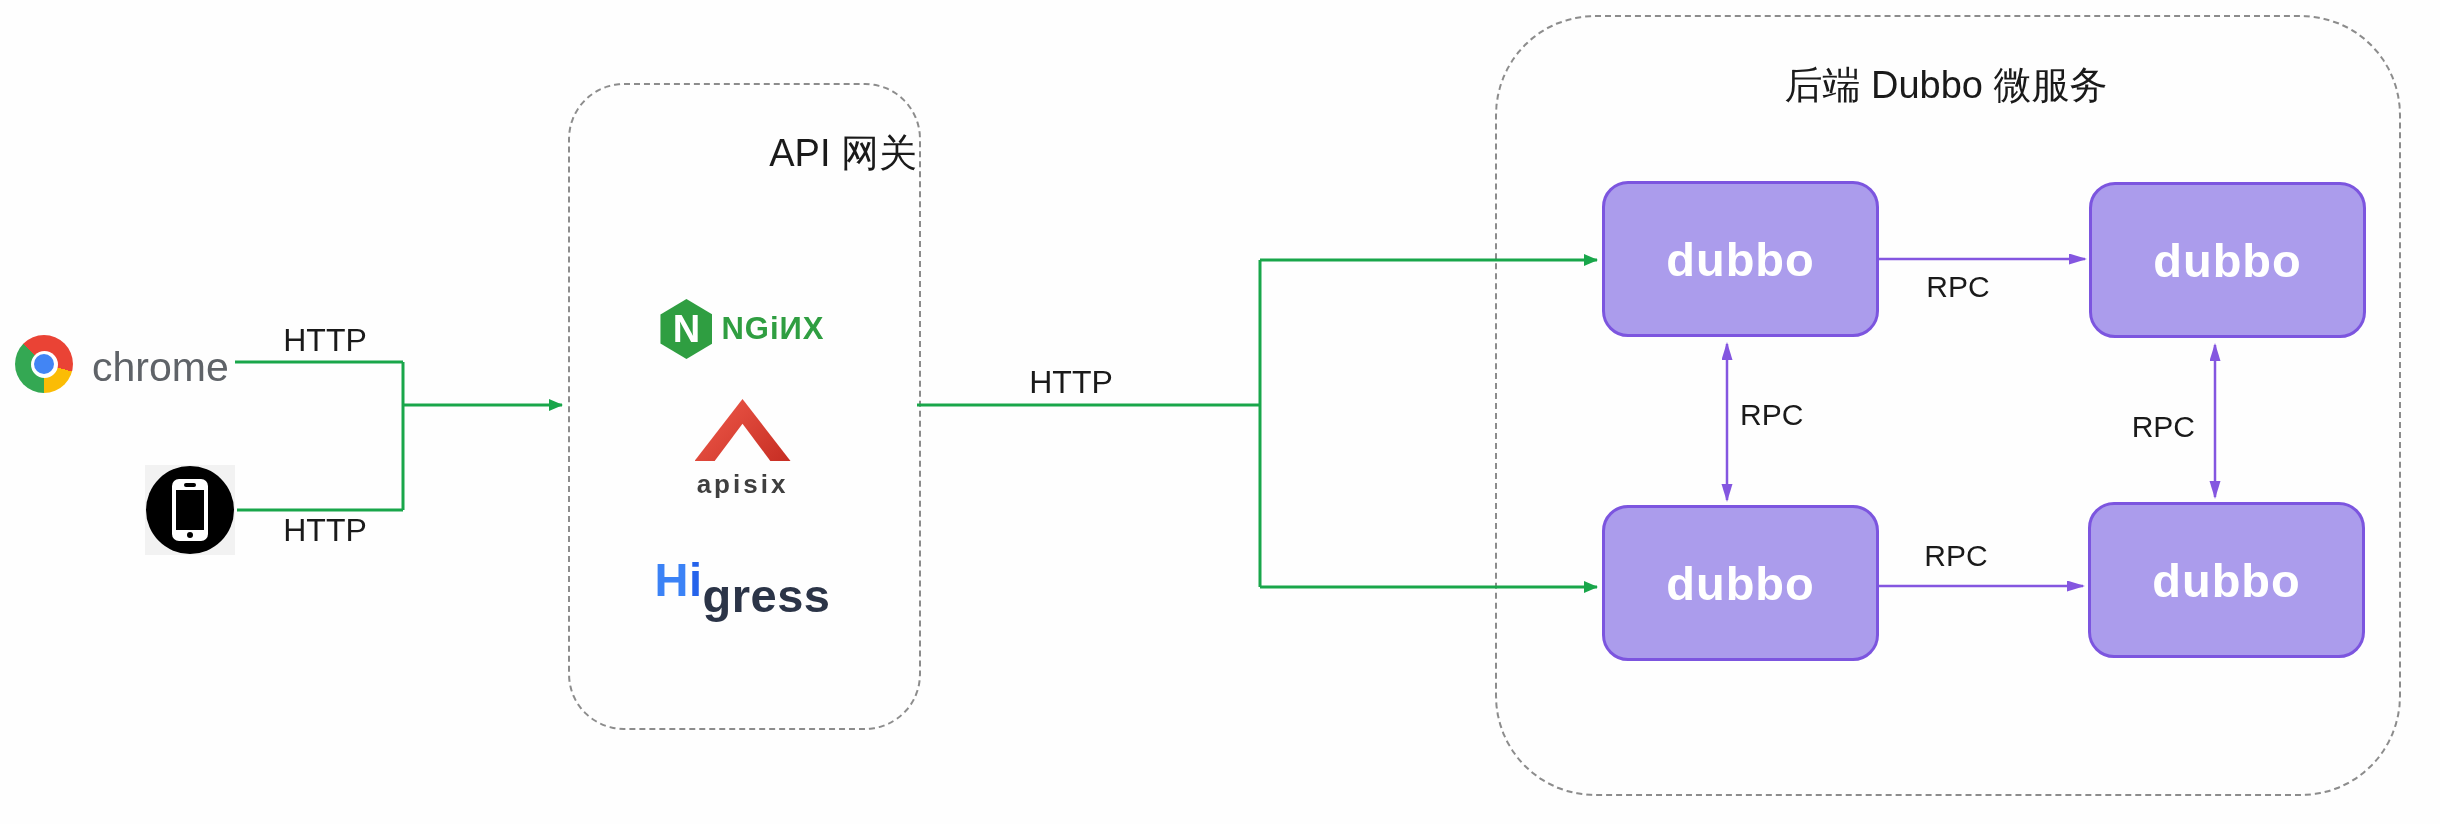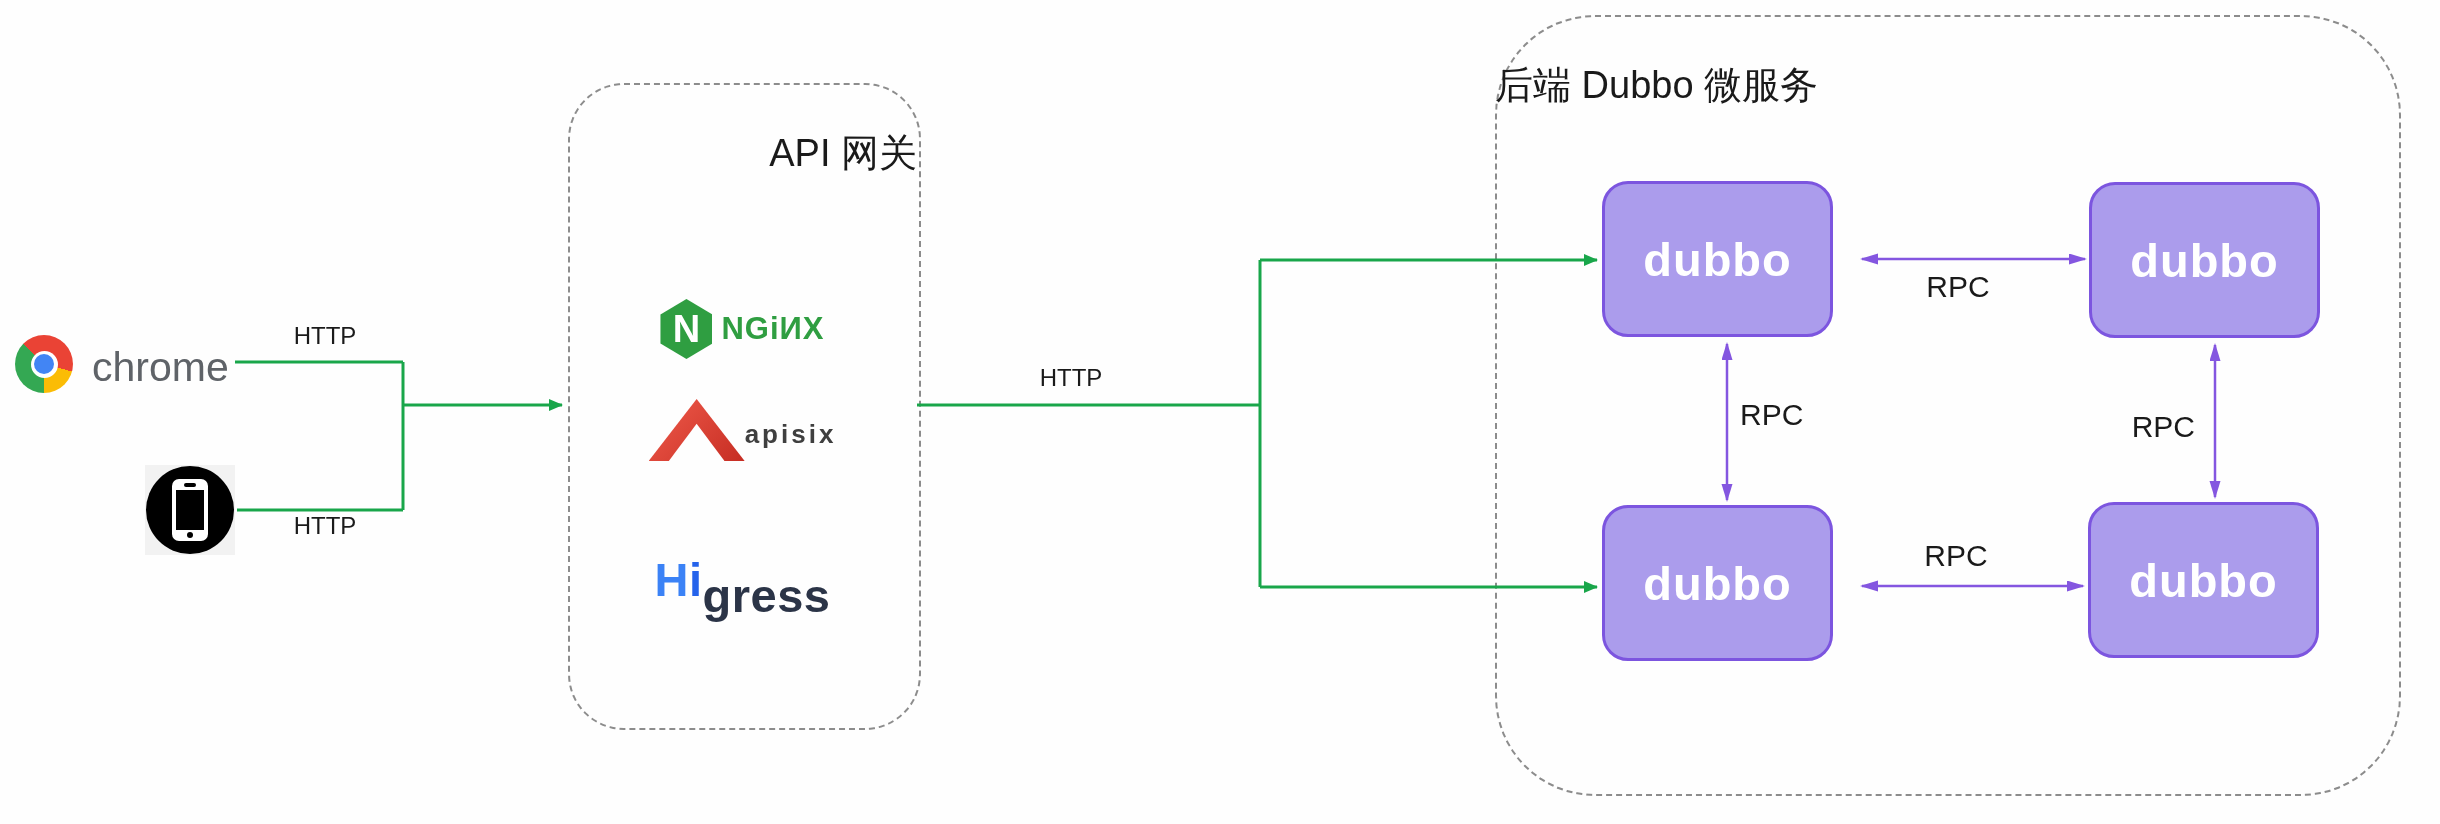--- a/index.html
+++ b/index.html
@@ -8,21 +8,21 @@
     --dash:#8C8C8C; --text:#1A1A1A;
     --nginx-green:#2F9E41; --apisix-red:#E2372C;
     --higress-blue:#3B82F6; --higress-blue2:#2563EB; --higress-dark:#2B3447;
     --chrome-text:#5F6368;
   }
   html,body{margin:0;padding:0;background:#fff;}
   #diagram{position:relative;width:2440px;height:824px;background:#fefefe;overflow:hidden;
            font-family:"Liberation Sans","DejaVu Sans",sans-serif;color:var(--text);}
   .abs{position:absolute;}
   svg.wires{position:absolute;left:0;top:0;z-index:1;}
-  .lbl{position:absolute;z-index:3;font-size:24px;color:var(--text);text-align:center;line-height:1;}
+  .lbl{position:absolute;z-index:3;font-size:32px;color:var(--text);text-align:center;line-height:1;}
 
   
   .chrome-icon{left:15px;top:335px;width:58px;height:58px;border-radius:50%;z-index:2;
     background:conic-gradient(from 0deg,#EA4335 0 105deg,#FBBC05 105deg 180deg,#34A853 180deg 315deg,#EA4335 315deg 360deg);}
   .chrome-icon .ring{position:absolute;left:50%;top:50%;width:27px;height:27px;margin:-13.5px 0 0 -13.5px;border-radius:50%;background:#fff;}
   .chrome-icon .dot{position:absolute;left:50%;top:50%;width:20px;height:20px;margin:-10px 0 0 -10px;border-radius:50%;background:#4285F4;}
   .chrome-label{left:92px;top:344px;font-size:41px;color:var(--chrome-text);z-index:2;}
 
   
   .phone{left:145px;top:465px;width:90px;height:90px;background:#F2F2F2;z-index:2;display:flex;align-items:center;justify-content:center;}
@@ -34,36 +34,36 @@
 
   
   .gw-box{left:568px;top:83px;width:349px;height:643px;border:2px dashed var(--dash);border-radius:56px;z-index:0;}
   .gw-title{left:568px;top:128px;width:349px;text-align:right;font-size:38px;z-index:2;}
   .logo-row{left:568px;width:349px;display:flex;justify-content:center;align-items:center;z-index:2;}
   .nginx-row{top:297px;height:64px;gap:9px;}
   .nginx-hex{width:52px;height:60px;background:var(--nginx-green);display:flex;align-items:center;justify-content:center;
     clip-path:polygon(50% 0,100% 26%,100% 74%,50% 100%,0 74%,0 26%);}
   .nginx-hex span{color:#fff;font-size:38px;font-weight:bold;}
   .nginx-word{color:var(--nginx-green);font-size:31px;font-weight:bold;letter-spacing:1px;}
-  .apisix-row{top:399px;flex-direction:row;}
+  .apisix-row{top:399px;flex-direction:column;}
   .apisix-mark{width:96px;height:62px;position:relative;}
   .apisix-tri{position:absolute;inset:0;background:linear-gradient(135deg,#F05B4B,#C62D23);
     clip-path:polygon(50% 0,100% 100%,0 100%);}
   .apisix-notch{position:absolute;inset:0;background:#fefefe;
     clip-path:polygon(50% 40%,79% 100%,21% 100%);}
   .apisix-word{margin-top:8px;color:#3F3F3F;font-size:26px;font-weight:bold;letter-spacing:3px;}
   .higress-row{top:548px;height:62px;font-size:47px;font-weight:bold;letter-spacing:0.5px;}
   .hi-h{color:var(--higress-blue);}
   .hi-i{color:var(--higress-blue2);}
   .hi-rest{color:var(--higress-dark);margin-top:32px;}
 
   
   .be-box{left:1495px;top:15px;width:902px;height:777px;border:2px dashed var(--dash);border-radius:100px;z-index:0;}
-  .be-title{left:1495px;top:60px;width:902px;text-align:left;font-size:38px;z-index:2;}
-  .dubbo{position:absolute;width:231px;height:156px;background:var(--dubbo-fill);border:3px solid var(--dubbo-border);
+  .be-title{left:1495px;top:60px;width:902px;text-align:center;font-size:38px;z-index:2;}
+  .dubbo{position:absolute;width:277px;height:156px;background:var(--dubbo-fill);border:3px solid var(--dubbo-border);
     border-radius:26px;display:flex;align-items:center;justify-content:center;z-index:2;box-sizing:border-box;
     color:#fff;font-size:47px;font-weight:bold;letter-spacing:1px;}
   .d1{left:1602px;top:181px;} .d2{left:2089px;top:182px;} .d3{left:1602px;top:505px;} .d4{left:2088px;top:502px;}
 
   .wire-green{stroke:var(--green);stroke-width:3;fill:none;}
   .wire-purple{stroke:var(--purple);stroke-width:2.5;fill:none;}
   .mk-green{fill:var(--green);}
   .mk-purple{fill:var(--purple);}
 </style>
 </head>

